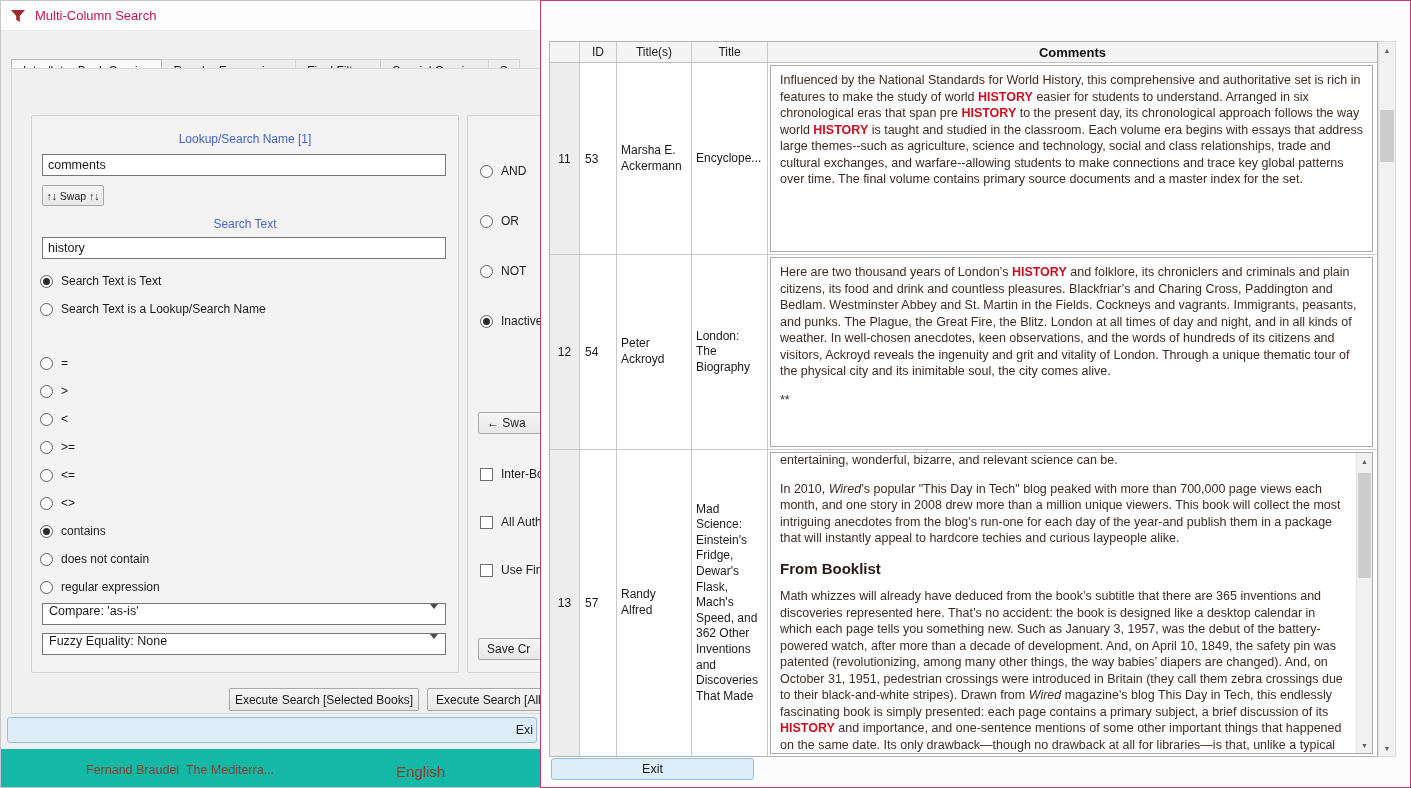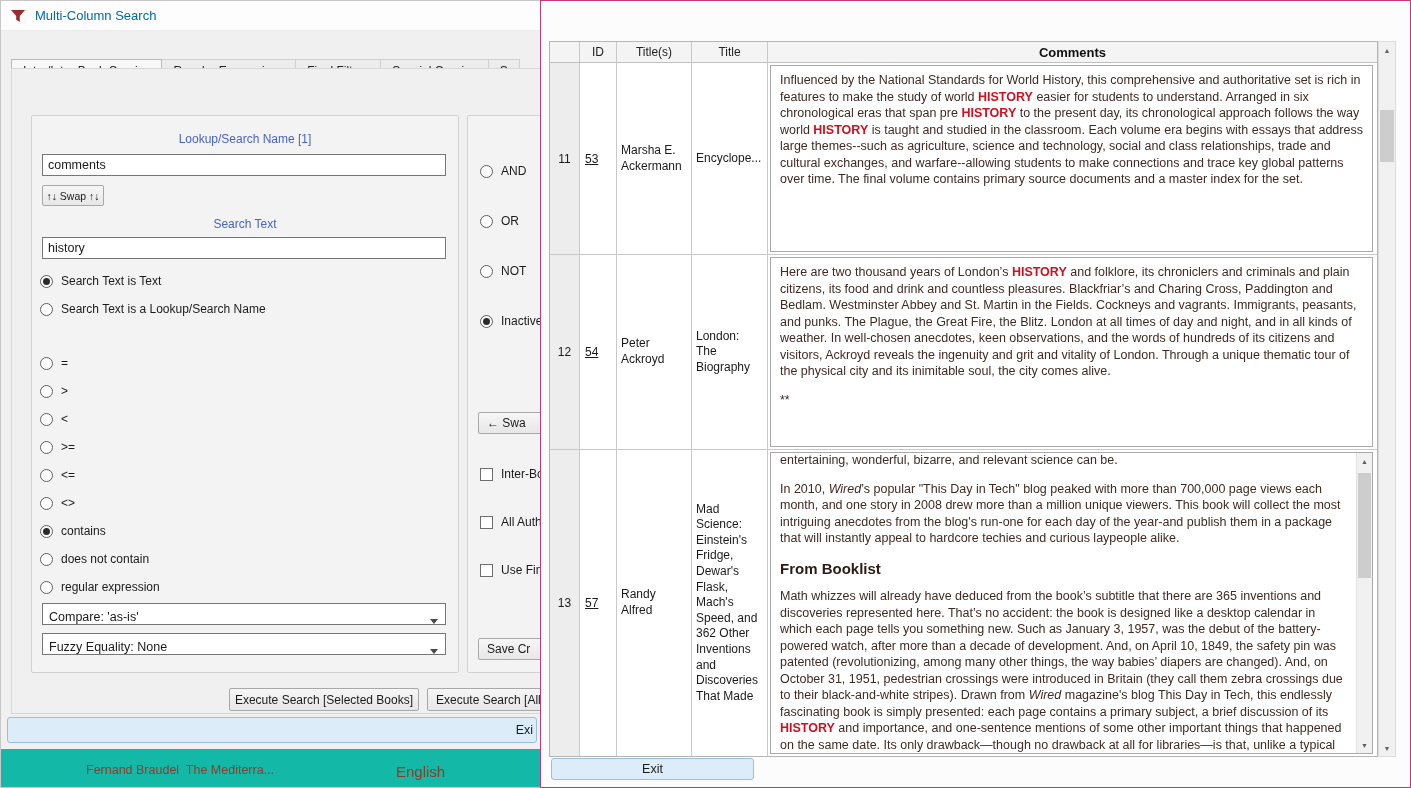--- a/index.html
+++ b/index.html
@@ -3,21 +3,21 @@
 <meta charset="utf-8">
 <style>
   *{box-sizing:border-box;margin:0;padding:0;}
   html,body{width:1411px;height:788px;}
   body{font-family:"Liberation Sans",sans-serif;background:#ffffff;}
   .screen{position:relative;width:1411px;height:788px;overflow:hidden;background:#ffffff;}
 
   
   .win-left{position:absolute;left:0;top:0;width:541px;height:788px;background:#f0f0f0;border:1px solid #c7c7c7;overflow:hidden;}
   .titlebar-left{position:absolute;left:0;top:0;width:100%;height:30px;background:#fdfdfd;border-bottom:1px solid #ececec;display:flex;align-items:center;padding-left:9px;gap:9px;}
-  .lw-title{font-size:13px;color:#0369a1;}
+  .lw-title{font-size:13px;color:#be185d;}
   .tabstrip{position:absolute;left:10px;top:44px;height:24px;display:flex;}
   .tab{height:24px;padding:4px 11px 0 11px;font-size:12px;color:#222;background:#ececec;border:1px solid #d2d2d2;border-left:none;white-space:nowrap;margin-top:14px;}
   .tab:first-child{border-left:1px solid #d2d2d2;}
   .tab.active{background:#f8f8f8;border-color:#b9b9b9;font-weight:400;}
   .tabpage{position:absolute;left:10px;top:67px;width:560px;height:646px;background:#f0f0f0;border:1px solid #d8d8d8;}
   .grp{position:absolute;border:1px solid #d2d2d2;background:#f3f3f3;border-radius:2px;}
   .grp-left{left:30px;top:114px;width:428px;height:558px;}
   .grp-right{left:466px;top:114px;width:220px;height:558px;}
   .blue-lbl{position:absolute;width:100%;text-align:center;color:#4763c9;font-size:12px;}
   .lbl-lookup{top:16px;}
@@ -33,21 +33,21 @@
   .list-logic{left:12px;top:30px;width:200px;}
   .radio-row{display:flex;align-items:center;gap:8px;height:28px;}
   .list-logic .radio-row{height:50px;}
   .radio-circle{width:13px;height:13px;min-width:13px;border:1px solid #5f5f5f;border-radius:50%;background:#fff;position:relative;}
   .selected .radio-circle::after{content:"";position:absolute;left:2px;top:2px;right:2px;bottom:2px;border-radius:50%;background:#2b2b2b;}
   .ctl-label{font-size:12px;color:#1a1a1a;white-space:nowrap;}
   .clist{position:absolute;}
   .list-checks{left:12px;top:334px;width:200px;}
   .check-row{display:flex;align-items:center;gap:8px;height:48px;}
   .check-square{width:13px;height:13px;min-width:13px;border:1px solid #6f6f6f;background:#fff;}
-  .dd{position:absolute;height:22px;border:1px solid #767676;background:#fff;display:flex;align-items:flex-end;}
+  .dd{position:absolute;height:22px;border:1px solid #767676;background:#fff;display:flex;align-items:flex-start;}
   .dd-compare{left:10px;top:487px;width:404px;}
   .dd-fuzzy{left:10px;top:517px;width:404px;}
   .dd-text{font-size:12.5px;color:#1a1a1a;padding-left:6px;flex:1;}
   .dd-arrow{width:0;height:0;border-left:4px solid transparent;border-right:4px solid transparent;border-top:5px solid #4a4a4a;margin-right:7px;}
   .btn-swap-left{left:10px;top:296px;width:140px;height:22px;text-align:left;padding-left:8px;}
   .btn-save{left:10px;top:522px;width:140px;height:22px;text-align:left;padding-left:8px;}
   .btn-exec1{left:228px;top:687px;width:190px;height:23px;}
   .btn-exec2{left:426px;top:687px;width:150px;height:23px;text-align:left;padding-left:8px;}
   .bluebtn{position:absolute;background:#dcedf9;border:1px solid #96c0e2;border-radius:3px;font-family:"Liberation Sans",sans-serif;font-size:12.5px;color:#1a1a1a;}
   .btn-exit-left{left:6px;top:716px;width:530px;height:26px;text-align:right;padding-right:3px;}
@@ -68,21 +68,21 @@
   .h-id{width:37px;}
   .h-auth{width:75px;}
   .h-title{width:76px;}
   .h-comments{flex:1;font-weight:bold;font-size:13px;color:#111;border-right:none;}
   .trow{display:flex;border-bottom:1px solid #c9c9c9;background:#fff;}
   .trow-0{height:192px;}
   .trow-1{height:195px;}
   .trow-2{height:306px;border-bottom:none;}
   .cell{border-right:1px solid #c9c9c9;font-size:12px;color:#1a1a1a;}
   .cell.rownum{width:30px;background:#ededed;display:flex;align-items:center;justify-content:center;}
-  .cell.idc{width:37px;display:flex;align-items:center;padding-left:5px;text-decoration:underline;}
+  .cell.idc{width:37px;display:flex;align-items:center;padding-left:5px;}
   .cell.authc{width:75px;display:flex;align-items:center;padding:3px 4px;line-height:1.3;}
   .cell.titlec{width:76px;display:flex;align-items:center;padding:3px 4px;line-height:1.3;}
   .cell.commc{flex:1;position:relative;border-right:none;}
   .cbox{position:absolute;left:2px;top:2px;right:4px;bottom:2px;border:1px solid #a9a9a9;background:#fff;overflow:hidden;}
   .cinner{position:absolute;left:0;top:0;right:0;bottom:0;padding:6px 9px 4px 9px;font-size:12.5px;line-height:1.32;color:#3f2b24;}
   .cbox.has-sb .cinner{right:16px;}
   .c-p{margin:0 0 12px 0;}
   .c-p:last-child{margin-bottom:0;}
   .cut-top{margin-top:-7px;}
   .c-h3{font-weight:bold;font-size:15px;margin:2px 0 10px 0;color:#2b1c18;}

